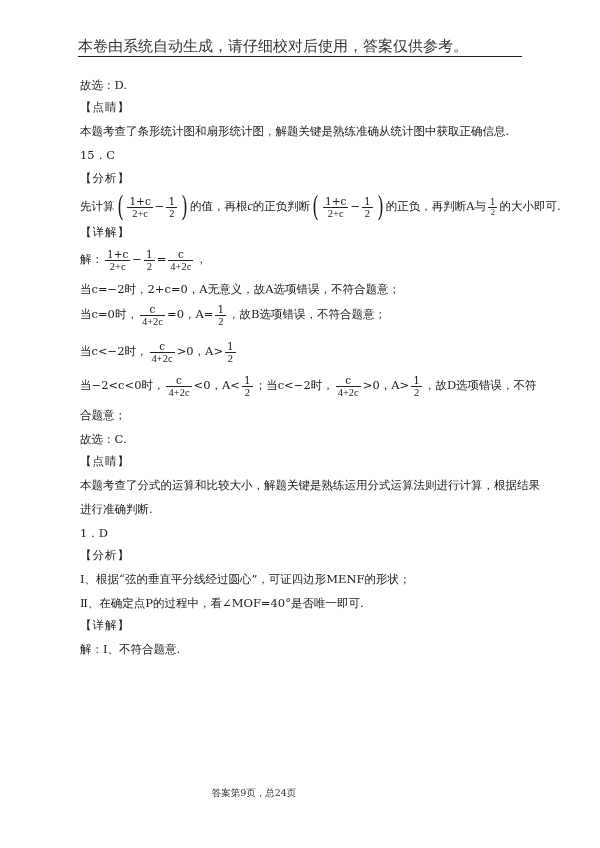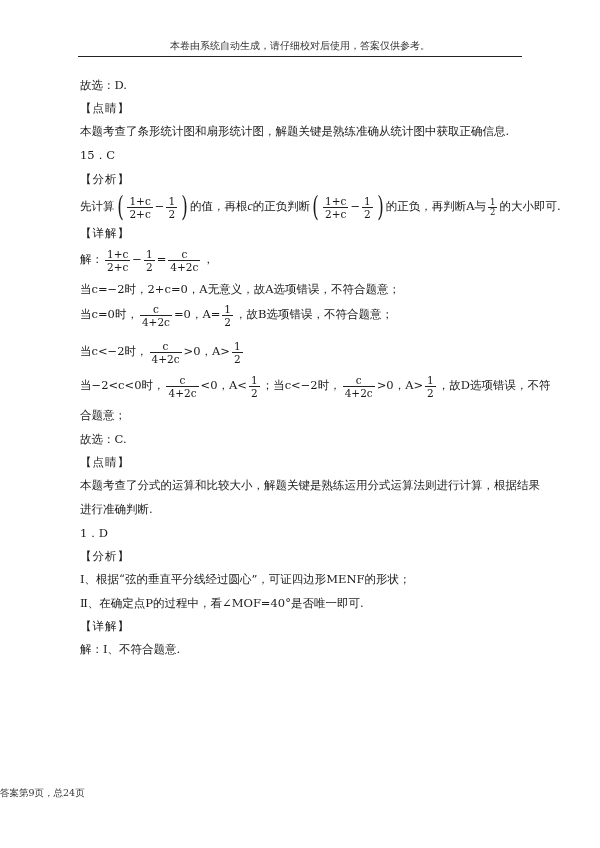--- a/index.html
+++ b/index.html
@@ -3,44 +3,44 @@
 <meta charset="utf-8">
 <style>
   html, body { margin: 0; padding: 0; background: #ffffff; }
   body {
     width: 600px; height: 848px; position: relative; overflow: hidden;
     font-family: "DejaVu Serif", "Liberation Serif", serif;
     color: #1a1a1a;
   }
   .page-header {
     position: absolute; left: 78px; width: 444px; top: 38px; height: 18px;
-    text-align: center; font-size: 10px; color: #333;
+    text-align: left; font-size: 15px; color: #333;
     border-bottom: 1px solid #222;
     line-height: 16px;
   }
   .line {
     position: absolute; left: 80px; right: 72px;
     font-size: 11.5px; line-height: 16px; white-space: nowrap;
   }
-  .bracket { letter-spacing: 1px; }
+  .bracket { letter-spacing: 1px; font-family: Liberation Mono, monospace; }
   i.m { font-style: italic; font-family: "Liberation Serif", serif; }
   .frac {
     display: inline-block; vertical-align: middle; text-align: center;
     font-size: 10.5px; line-height: 12px; margin: 0 2px;
   }
   .frac .num { display: block; border-bottom: 1px solid #222; padding: 0 2px; }
-  .frac .den { display: block; padding: 0 2px; }
+  .frac .den { display: block; padding: 0 2px; font-family: Liberation Serif, serif; }
   .paren {
     display: inline-block; vertical-align: middle; font-size: 28px;
     line-height: 28px; font-weight: 200; transform: scaleX(0.6);
   }
   .frac.small { font-size: 8.5px; line-height: 9px; }
   .page-footer {
     position: absolute; left: 0; width: 508px; top: 787px;
-    font-size: 9.5px; color: #333;
+    text-align: center; font-size: 9.5px; color: #333;
   }
 </style>
 </head>
 <body>
 
 <div class="page-header">本卷由系统自动生成，请仔细校对后使用，答案仅供参考。</div>
 
 <div class="line" style="top:77px">故选：D.</div>
 <div class="line bracket" style="top:100px">【点睛】</div>
 <div class="line" style="top:123px">本题考查了条形统计图和扇形统计图，解题关键是熟练准确从统计图中获取正确信息.</div>

